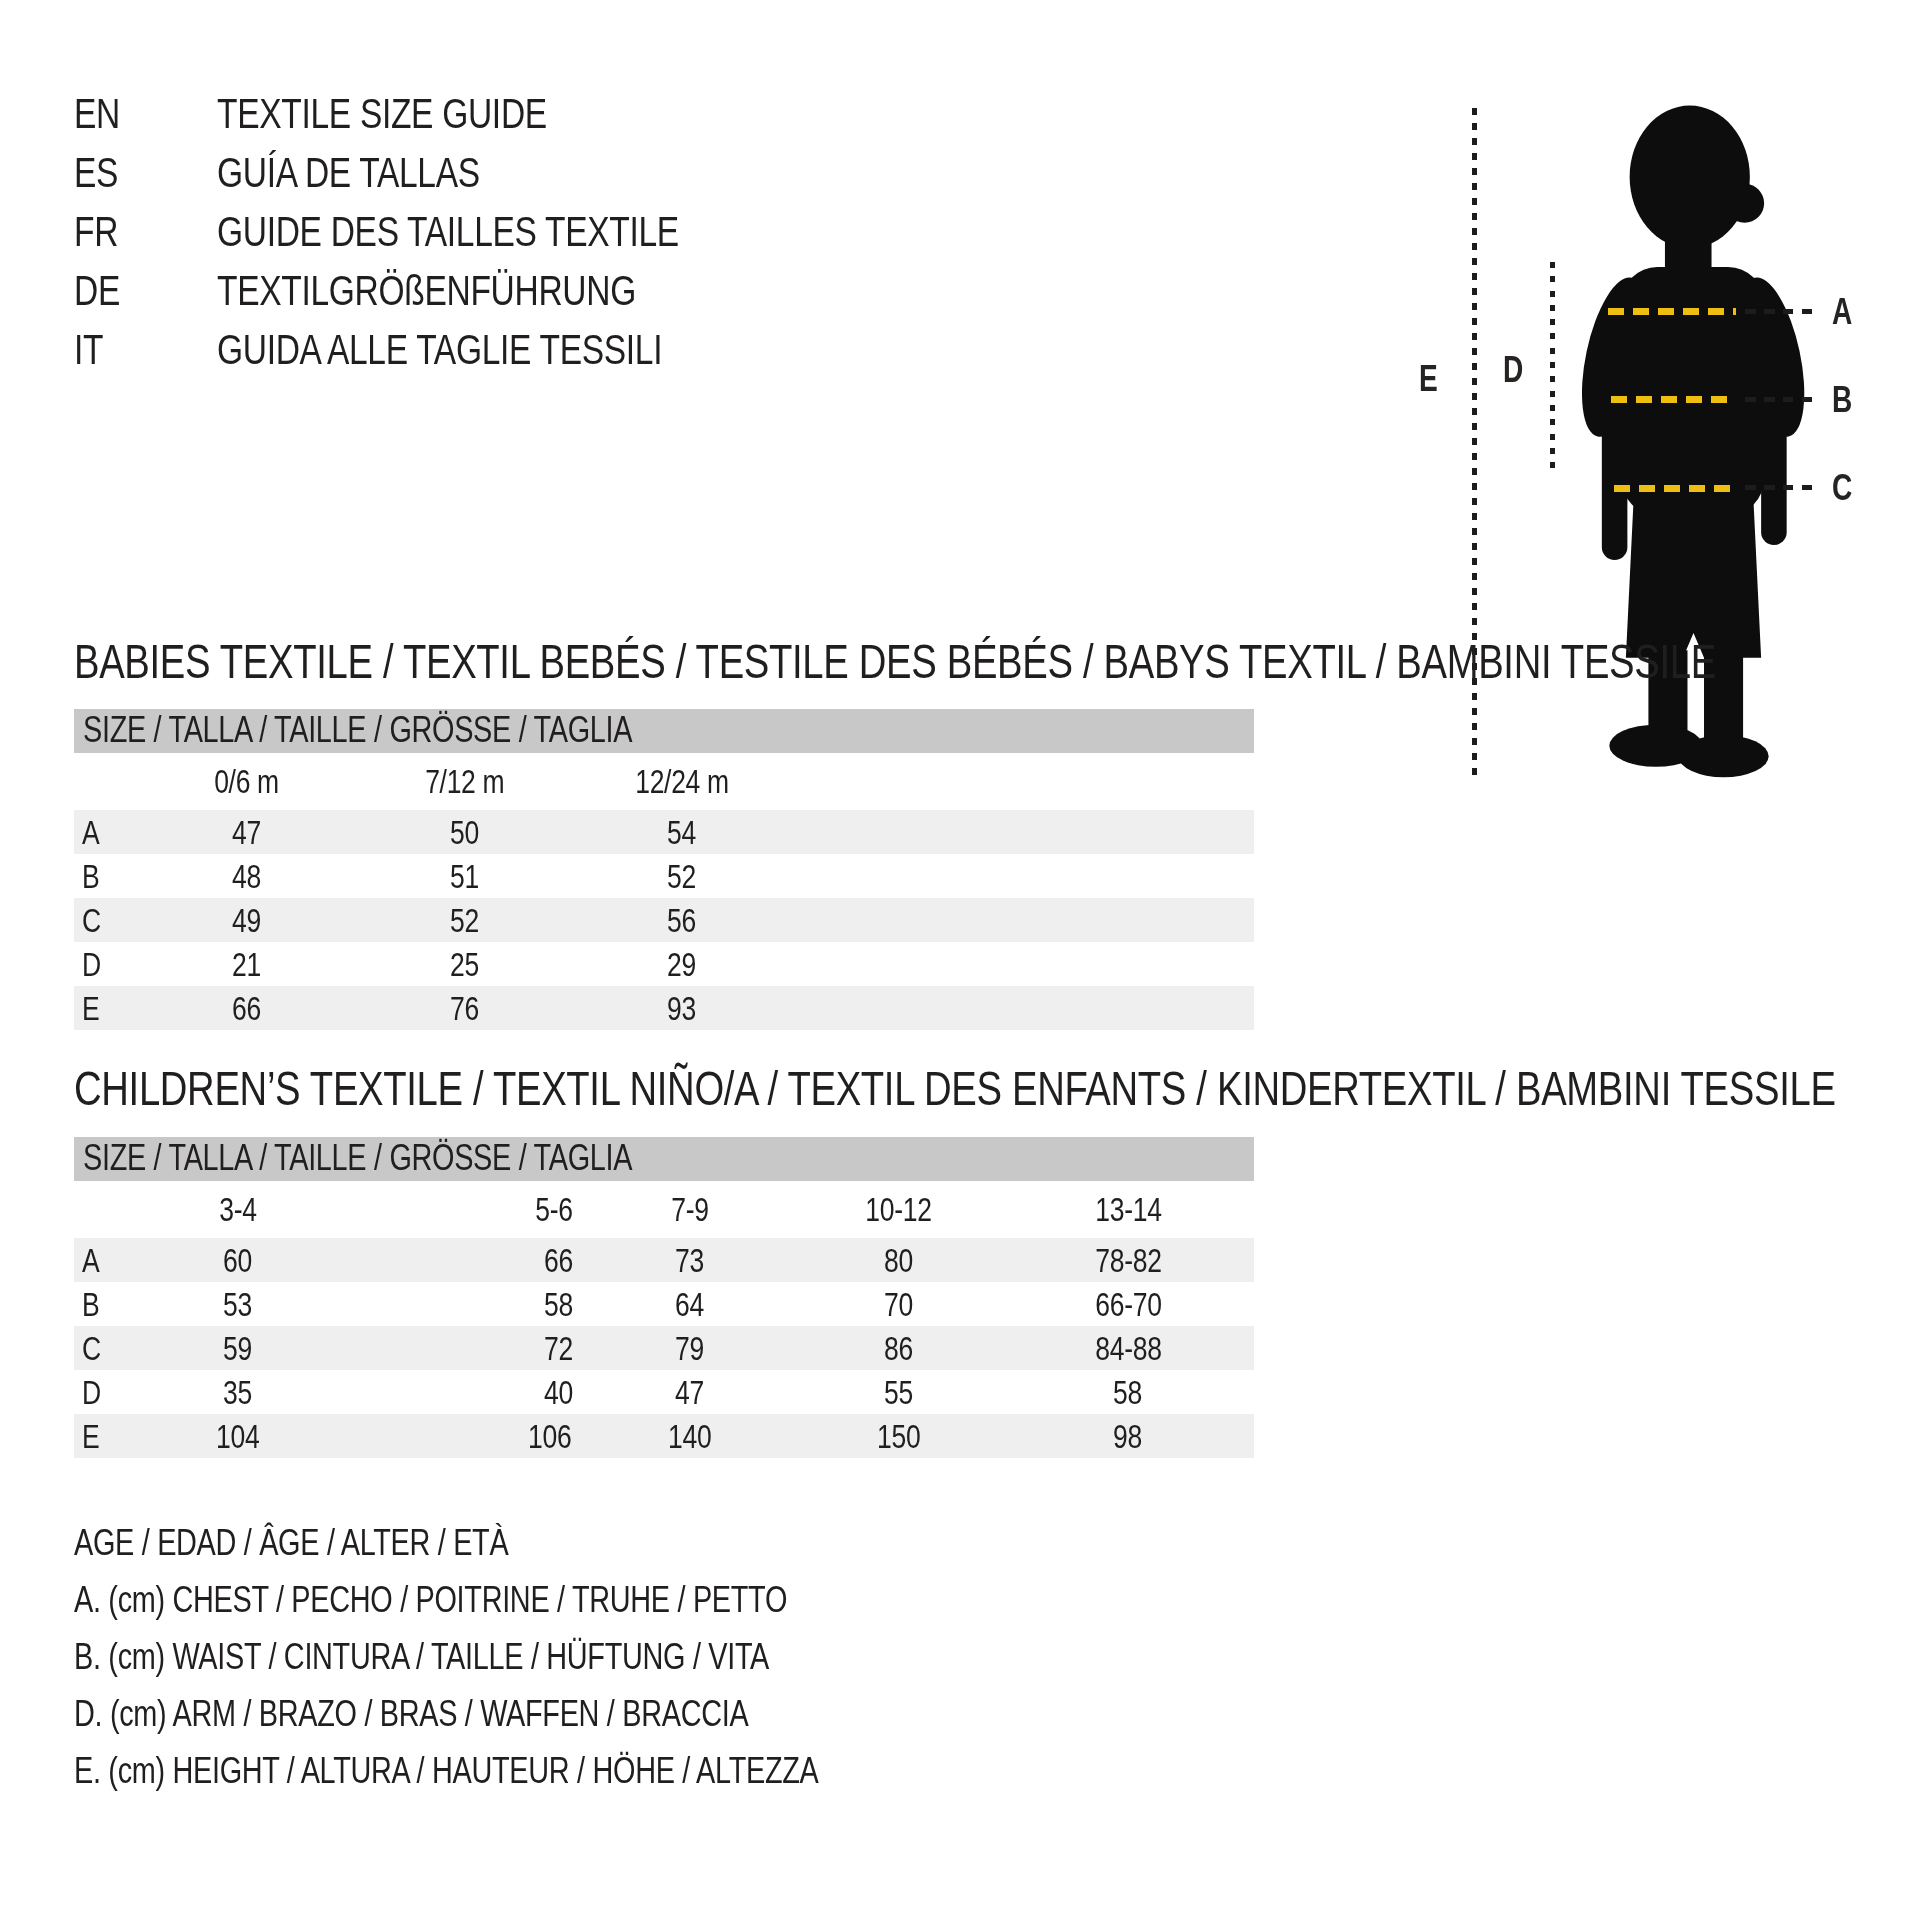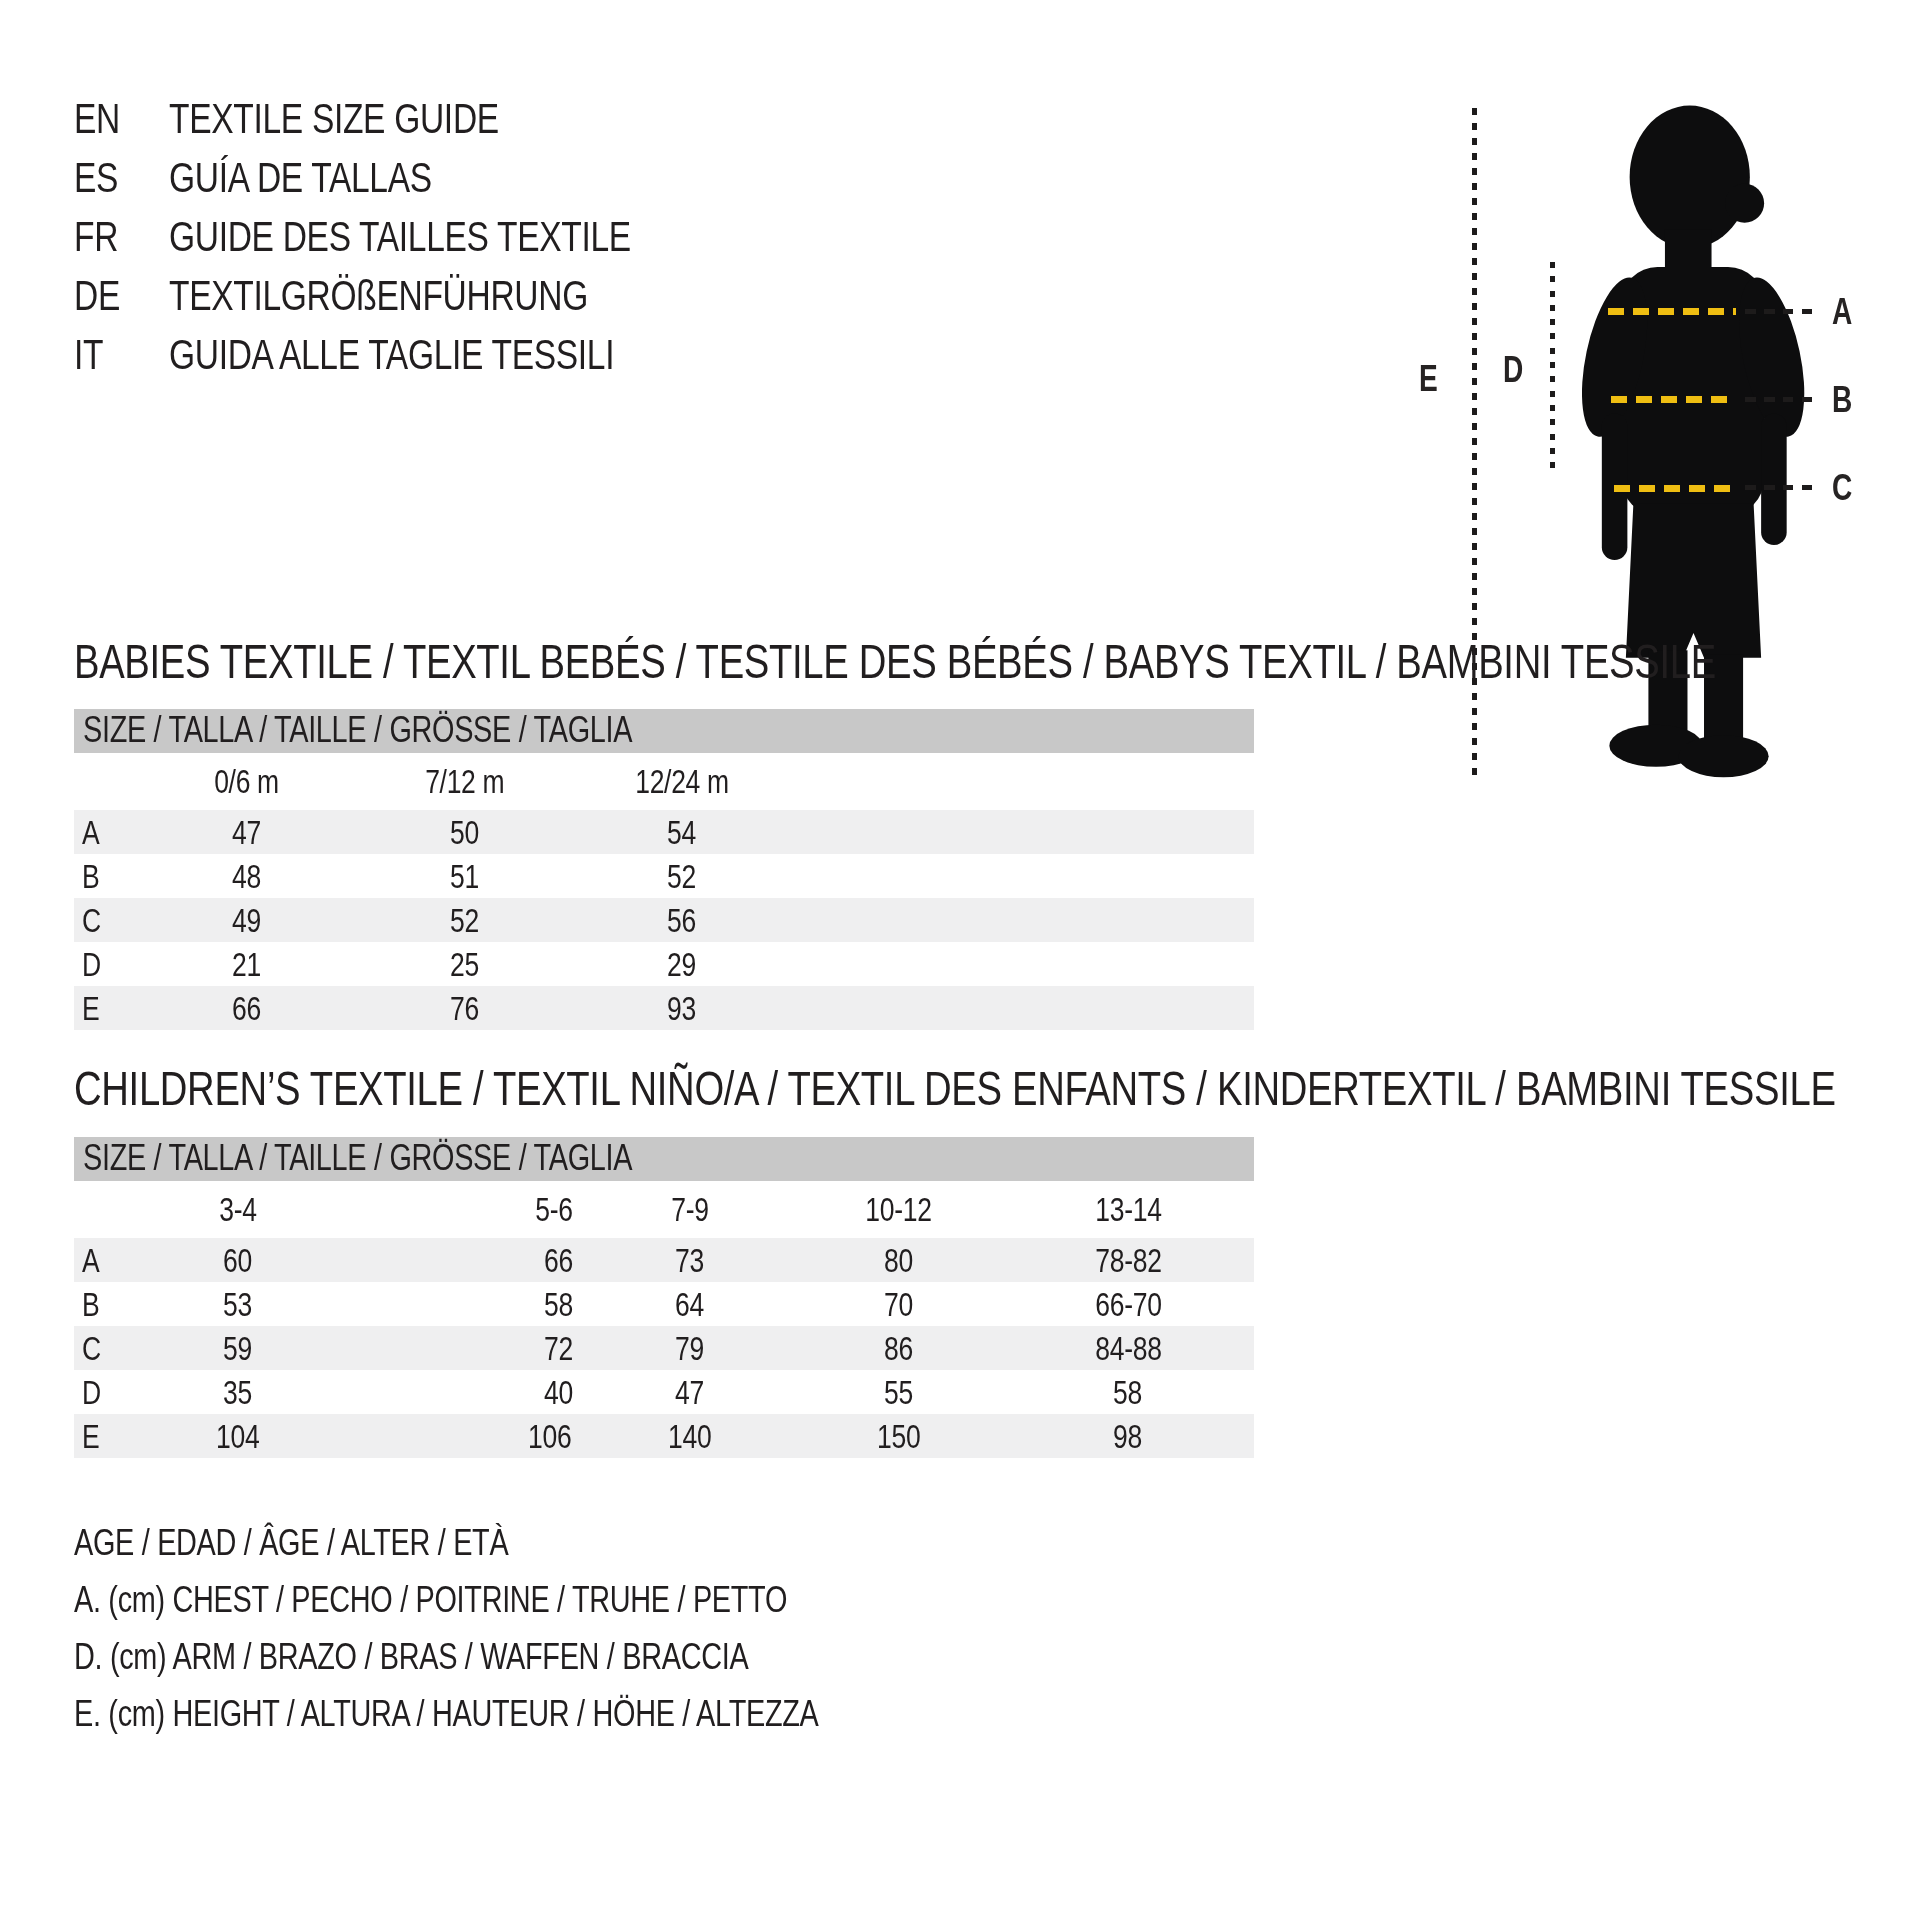--- a/index.html
+++ b/index.html
@@ -5,21 +5,21 @@
   html,body{margin:0;padding:0;background:#ffffff;}
   .page{position:relative;width:1924px;height:1924px;background:#ffffff;
         font-family:"Liberation Sans",sans-serif;color:#211e1f;overflow:hidden;}
 
   
   .cx{display:inline-block;transform:scaleX(0.78);transform-origin:0 50%;white-space:nowrap;letter-spacing:-0.4px;}
   .cxc{display:inline-block;transform:scaleX(0.78);transform-origin:50% 50%;white-space:nowrap;letter-spacing:-0.4px;}
 
   
   .langs{position:absolute;left:74px;top:89px;}
-  .lang-row{display:flex;height:59px;align-items:center;font-size:43px;}
+  .lang-row{display:flex;height:59px;font-size:43px;gap:48px;}
   .lang-code{width:95px;flex:0 0 95px;}
 
   
   .section-heading{position:absolute;left:74px;font-size:49px;line-height:39px;}
   .babies-heading{top:642px;}
   .children-heading{top:1069px;}
 
   
   .sg-table{position:absolute;left:74px;width:1180px;}
   .babies-table{top:709px;}
@@ -231,20 +231,23 @@
   </div>
 
   <div class="legend">
     <div class="legend-line">
         <span class="cx">AGE / EDAD / ÂGE / ALTER / ETÀ</span>
       </div>
     <div class="legend-line">
         <span class="cx">A. (cm) CHEST / PECHO / POITRINE / TRUHE / PETTO</span>
       </div>
     <div class="legend-line">
+        <span class="cx">B. (cm) WAIST / CINTURA / TAILLE / HÜFTUNG / VITA</span>
+      </div>
+    <div class="legend-line">
         <span class="cx">D. (cm) ARM / BRAZO / BRAS / WAFFEN / BRACCIA</span>
       </div>
     <div class="legend-line">
         <span class="cx">E. (cm) HEIGHT / ALTURA / HAUTEUR / HÖHE / ALTEZZA</span>
       </div>
   </div>
 
 </div>
 
 

